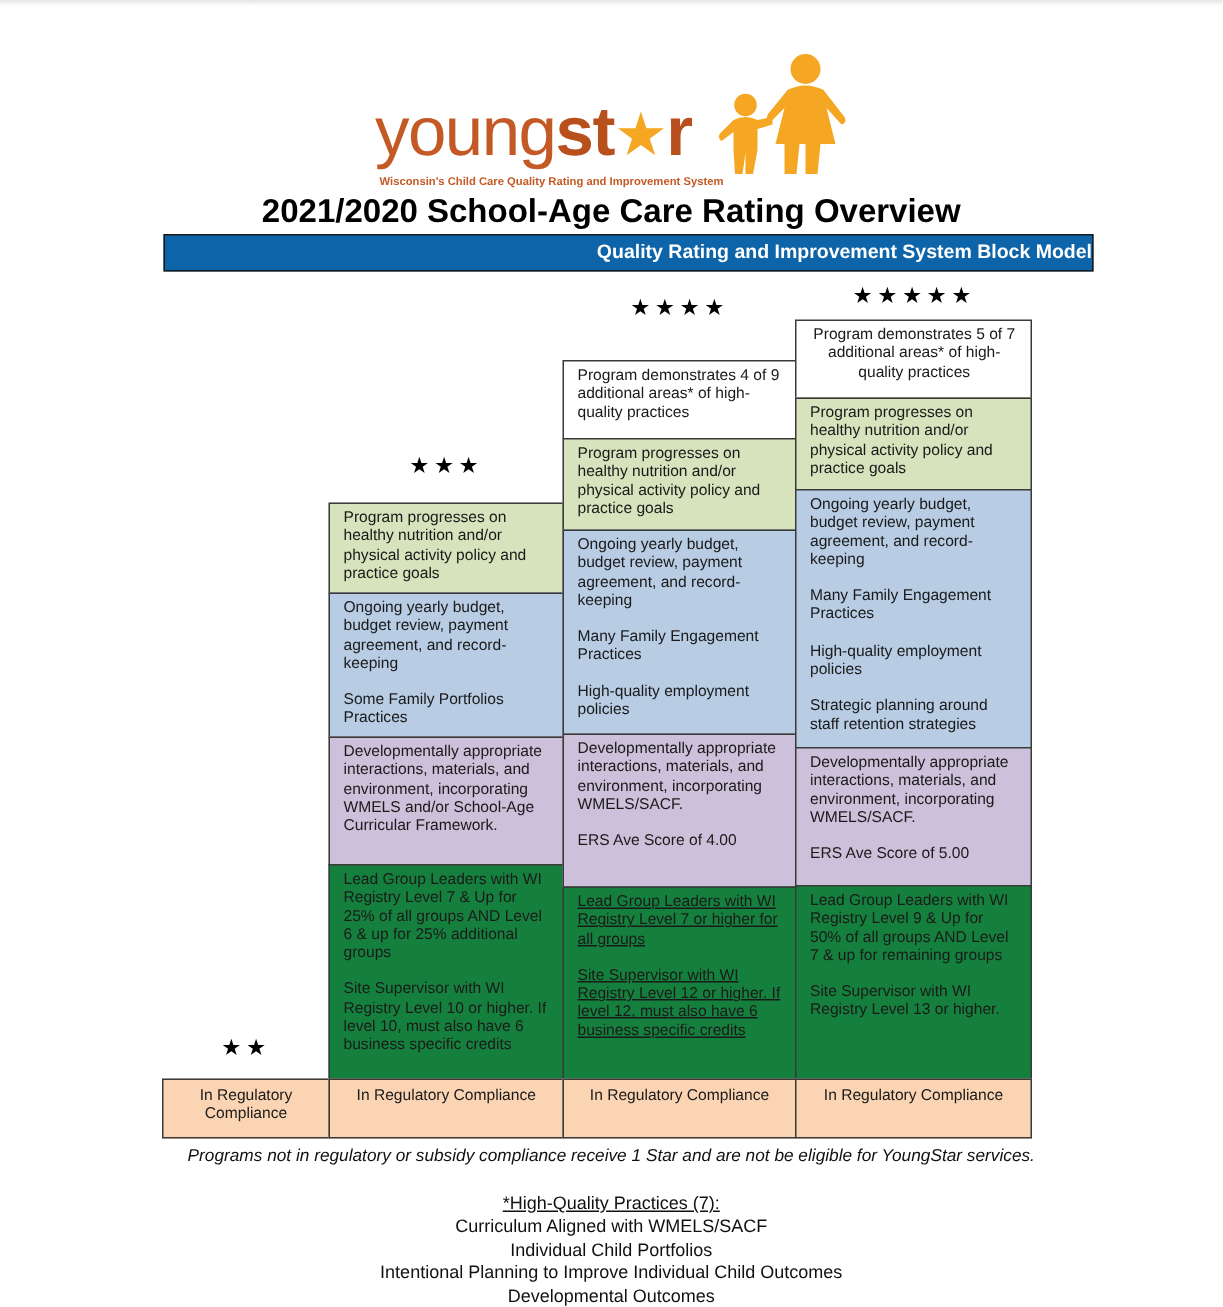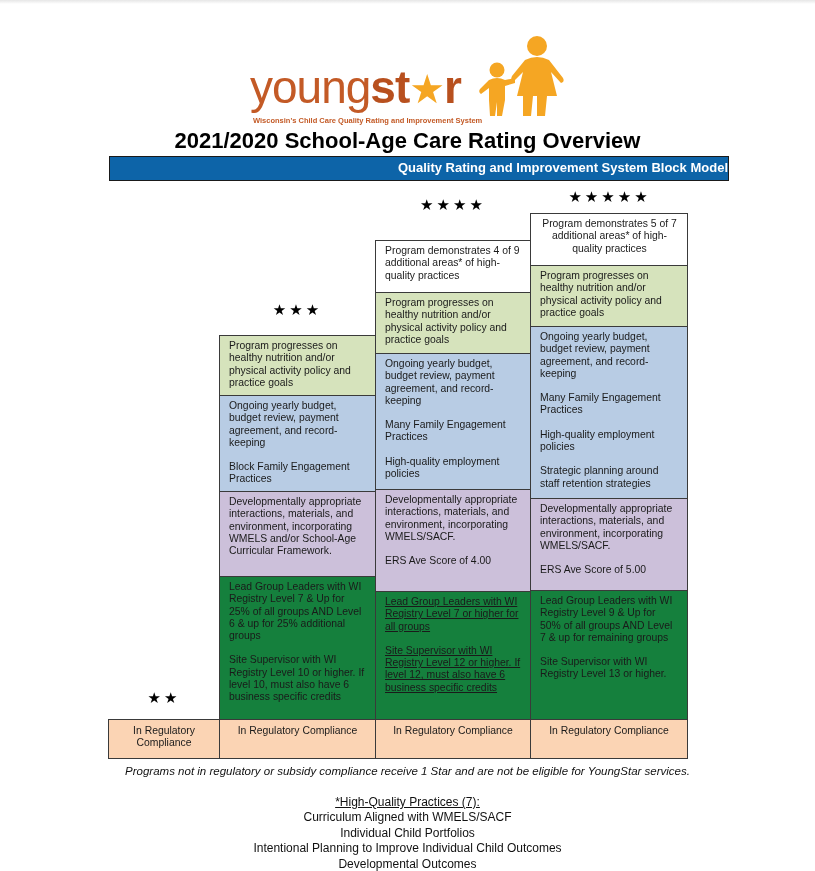--- a/index.html
+++ b/index.html
@@ -66,21 +66,21 @@
 
 <div class="block peach" style="left:108px; top:719px; width:112px; height:40px;">
   <span>In Regulatory Compliance</span>
 </div>
 
 <div class="block green" style="left:219px; top:335px; width:157px; height:61px;">
   <p>Program progresses on healthy nutrition and/or physical activity policy and practice goals</p>
 </div>
 <div class="block blue" style="left:219px; top:395px; width:157px; height:97px;">
   <p>Ongoing yearly budget, budget review, payment agreement, and record-keeping</p>
-  <p>Block Family Engagement Practices</p>
+  <p>Some Family Portfolios Practices</p>
 </div>
 <div class="block purple" style="left:219px; top:491px; width:157px; height:86px;">
   <p>Developmentally appropriate interactions, materials, and environment, incorporating WMELS and/or School-Age Curricular Framework.</p>
 </div>
 <div class="block red" style="left:219px; top:576px; width:157px; height:144px;">
   <p>Lead Group Leaders with WI Registry Level 7 &amp; Up for 25% of all groups AND Level 6 &amp; up for 25% additional groups</p>
   <p>Site Supervisor with WI Registry Level 10 or higher. If level 10, must also have 6 business specific credits</p>
 </div>
 <div class="block peach" style="left:219px; top:719px; width:157px; height:40px;">
   <span>In Regulatory Compliance</span>

